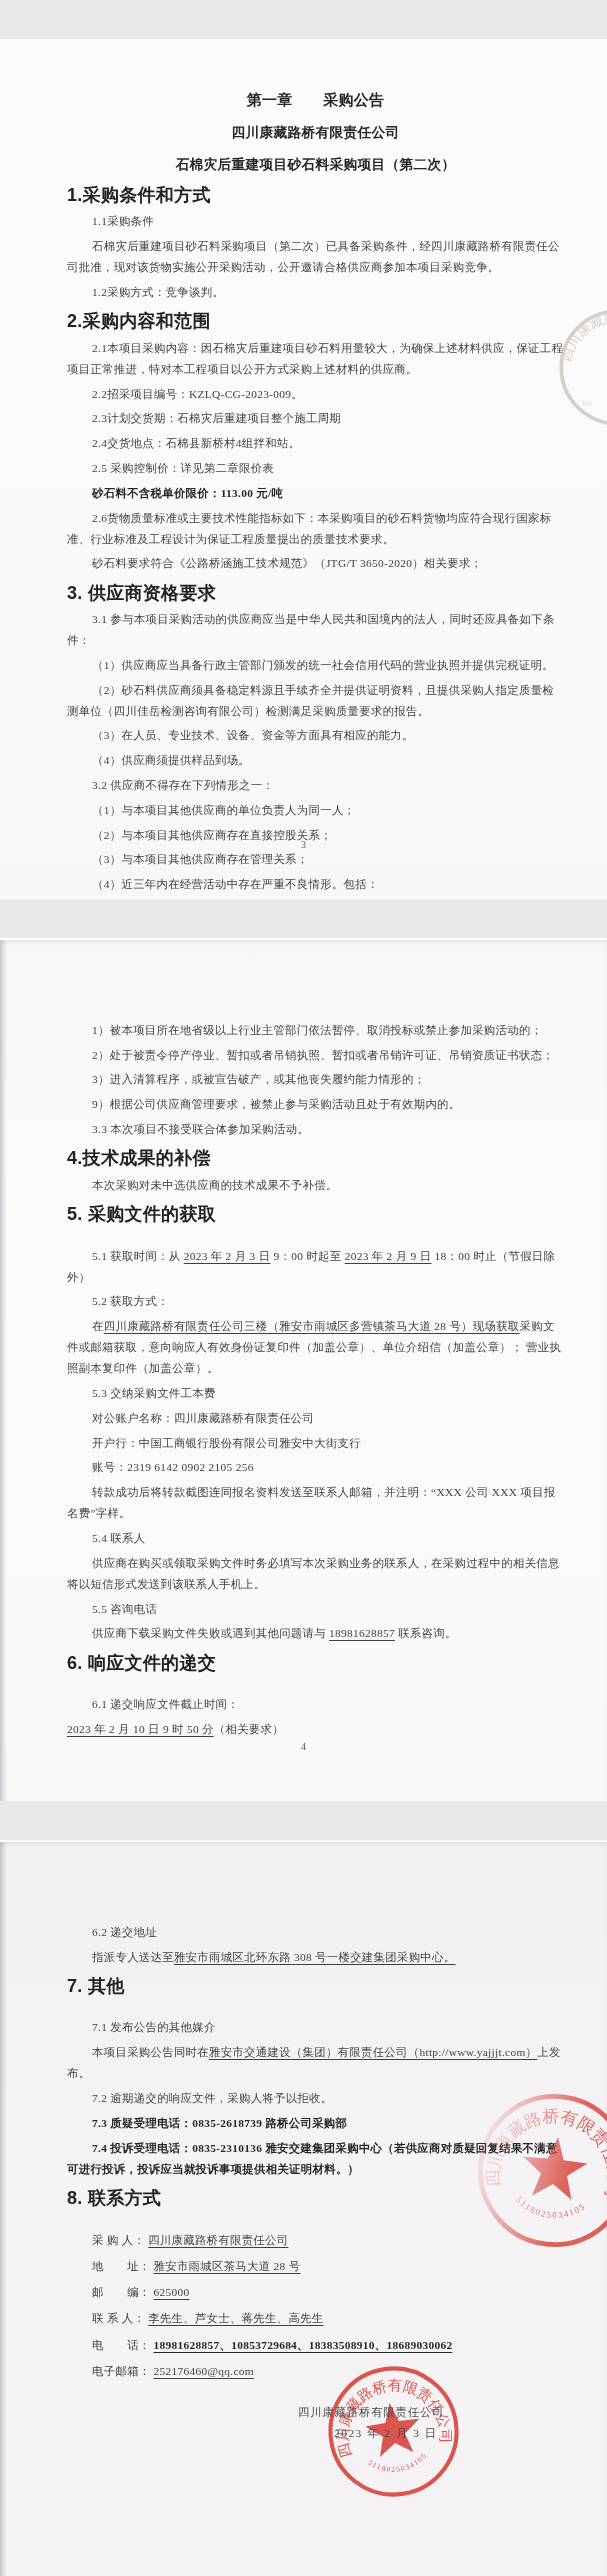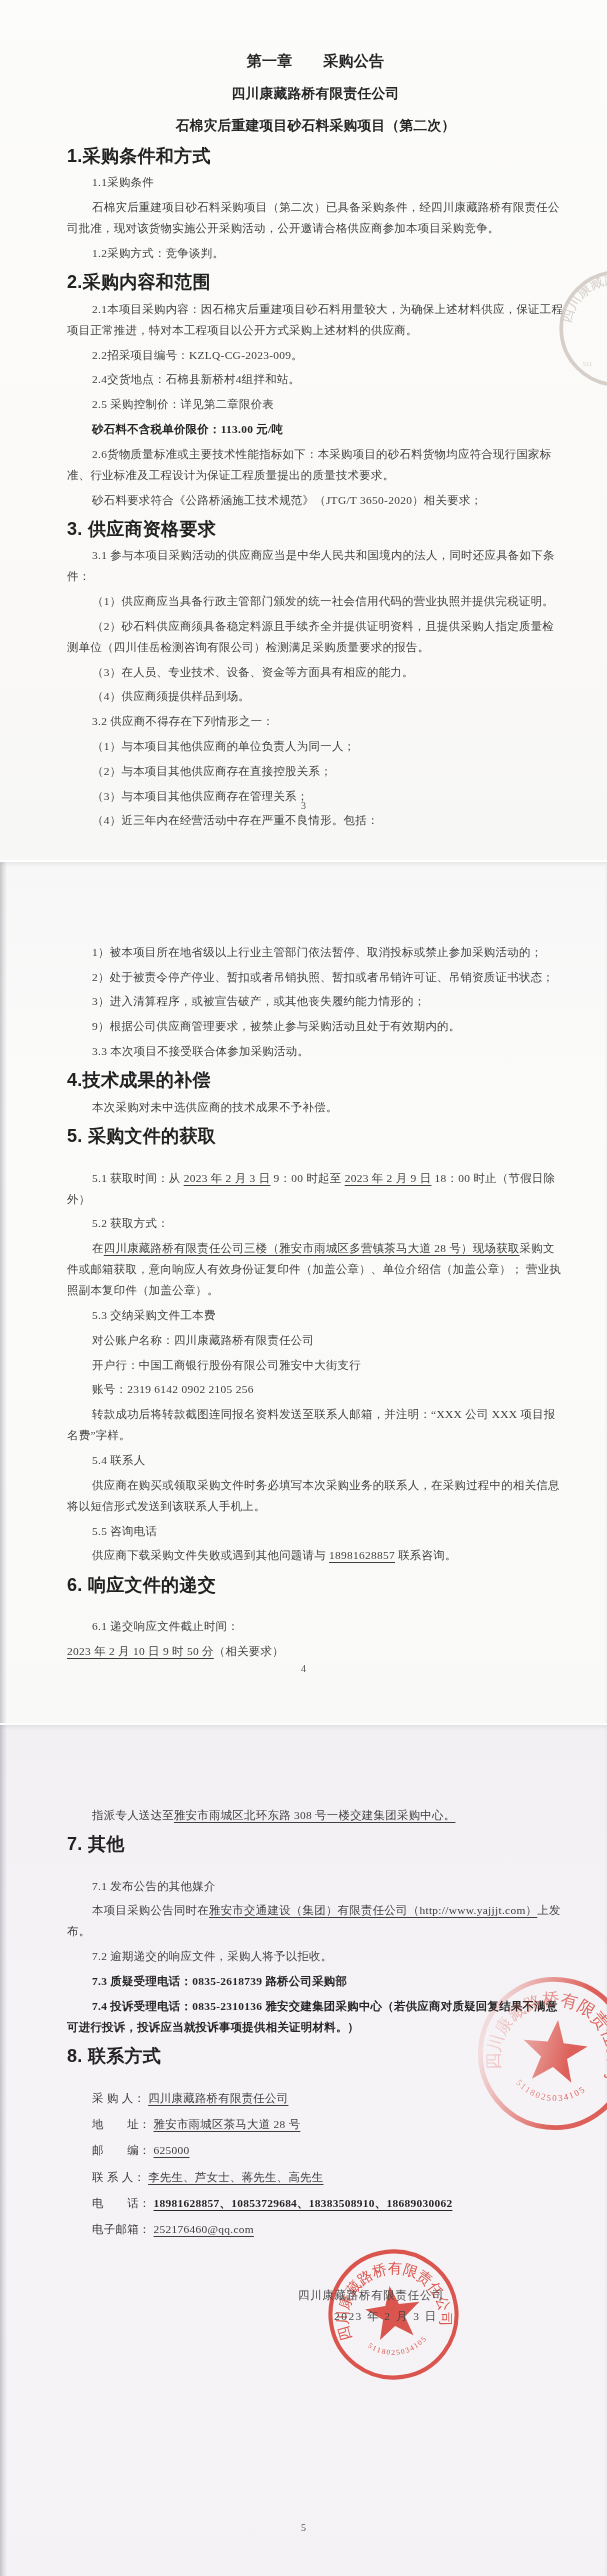--- a/index.html
+++ b/index.html
@@ -8,20 +8,21 @@
     background:#e9e9e9;
     font-family:"Liberation Serif", serif;
     color:#3f3f3f;
     -webkit-font-smoothing:antialiased;
   }
   .page{
     position:relative;
     width:607px;
     overflow:hidden;
     box-sizing:border-box;
+    margin-top:39px;
   }
   .page-1{height:860px;background:linear-gradient(180deg,#fcfcfb 0%,#faf9f8 70%,#f7f7f6 100%);}
   .page-2{height:863px;background:linear-gradient(180deg,#f7f7f7 0%,#fbfbfa 30%,#f9f9f8 100%);
           border-top:2.3px solid #ffffff;box-shadow:inset 0 2.3px 3.8px rgba(0,0,0,.07);}
   .page-3{height:853px;background:linear-gradient(180deg,#f3f0f4 0%,#f6f3f6 40%,#f5f2f5 100%);
           border-top:2.3px solid #fdfdfd;box-shadow:inset 0 2.3px 3.8px rgba(0,0,0,.07);}
   .edge{position:absolute;left:0;top:0;bottom:0;width:6.8px;
         background:linear-gradient(to right, rgba(100,100,112,.30), rgba(100,100,112,0));}
   .content{position:absolute;left:67px;right:43px;top:0;font-size:11.4px;line-height:21px;letter-spacing:0.3px;}
   .content-1{top:41px;}
@@ -63,20 +64,21 @@
     <p class="title title-co">石棉灾后重建项目砂石料采购项目（第二次）</p>
 
     <p class="h">1.采购条件和方式</p>
     <p class="indent">1.1采购条件</p>
     <p class="indent">石棉灾后重建项目砂石料采购项目（第二次）已具备采购条件，经四川康藏路桥有限责任公司批准，现对该货物实施公开采购活动，公开邀请合格供应商参加本项目采购竞争。</p>
     <p class="indent">1.2采购方式：竞争谈判。</p>
 
     <p class="h">2.采购内容和范围</p>
     <p class="indent">2.1本项目采购内容：因石棉灾后重建项目砂石料用量较大，为确保上述材料供应，保证工程项目正常推进，特对本工程项目以公开方式采购上述材料的供应商。</p>
     <p class="indent">2.2招采项目编号：KZLQ-CG-2023-009。</p>
+    <p class="indent">2.3计划交货期：石棉灾后重建项目整个施工周期</p>
     <p class="indent">2.4交货地点：石棉县新桥村4组拌和站。</p>
     <p class="indent">2.5 采购控制价：详见第二章限价表</p>
     <p class="indent bold">砂石料不含税单价限价：113.00 元/吨</p>
     <p class="indent">2.6货物质量标准或主要技术性能指标如下：本采购项目的砂石料货物均应符合现行国家标准、行业标准及工程设计为保证工程质量提出的质量技术要求。</p>
     <p class="indent">砂石料要求符合《公路桥涵施工技术规范》（JTG/T 3650-2020）相关要求；</p>
 
     <p class="h">3. 供应商资格要求</p>
     <p class="indent">3.1 参与本项目采购活动的供应商应当是中华人民共和国境内的法人，同时还应具备如下条件：</p>
     <p class="indent">（1）供应商应当具备行政主管部门颁发的统一社会信用代码的营业执照并提供完税证明。</p>
     <p class="indent">（2）砂石料供应商须具备稳定料源且手续齐全并提供证明资料，且提供采购人指定质量检测单位（四川佳岳检测咨询有限公司）检测满足采购质量要求的报告。</p>
@@ -140,20 +142,21 @@
     <p>
       <span class="u">2023 年 2 月 10 日 9 时 50 分</span><span>（相关要求）</span>
     </p>
   </div>
   <div class="pagenum pn-2">4</div>
 </div>
 
 <div class="page page-3">
   <div class="edge"></div>
   <div class="content content-3">
+    <p class="indent">6.2 递交地址</p>
     <p class="indent">
       <span>指派专人送达至</span><span class="u">雅安市雨城区北环东路 308 号一楼交建集团采购中心。</span>
     </p>
 
     <p class="h gap-b">7. 其他</p>
     <p class="indent">7.1 发布公告的其他媒介</p>
     <p class="indent">
       <span>本项目采购公告同时在</span><span class="u">雅安市交通建设（集团）有限责任公司（http://www.yajjjt.com）</span><span>上发布。</span>
     </p>
     <p class="indent">7.2 逾期递交的响应文件，采购人将予以拒收。</p>

